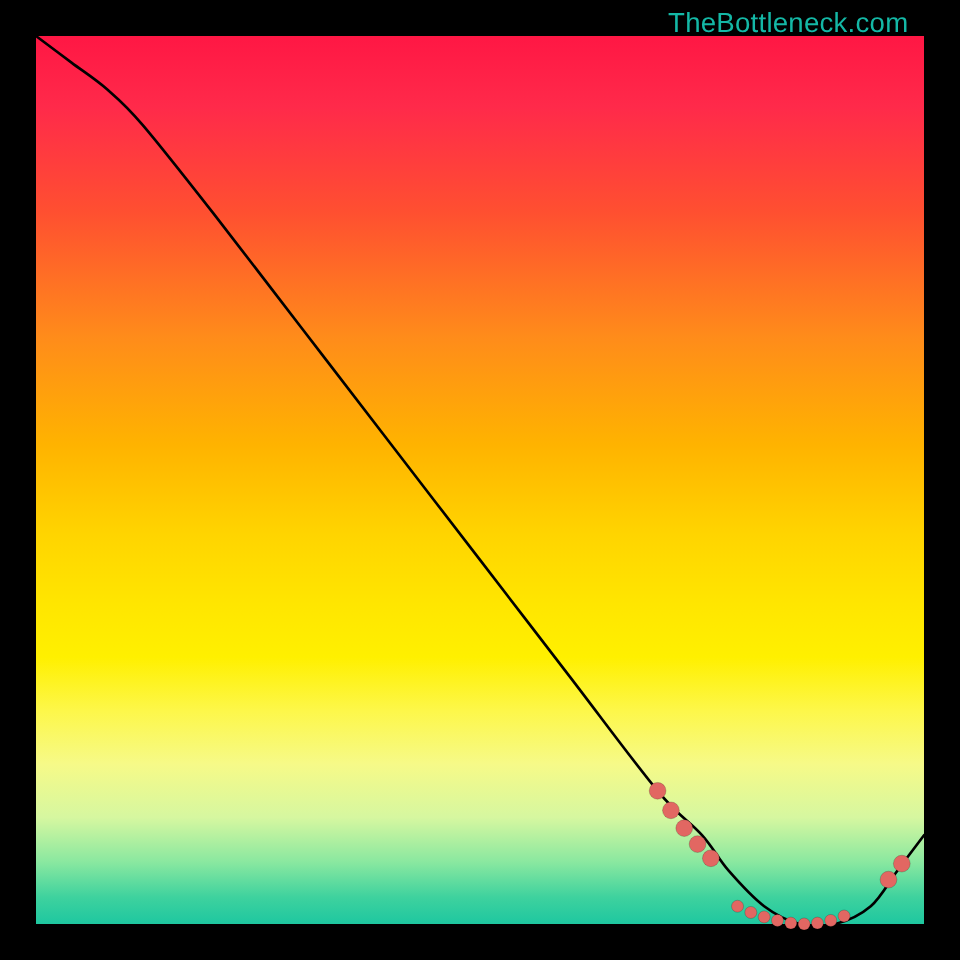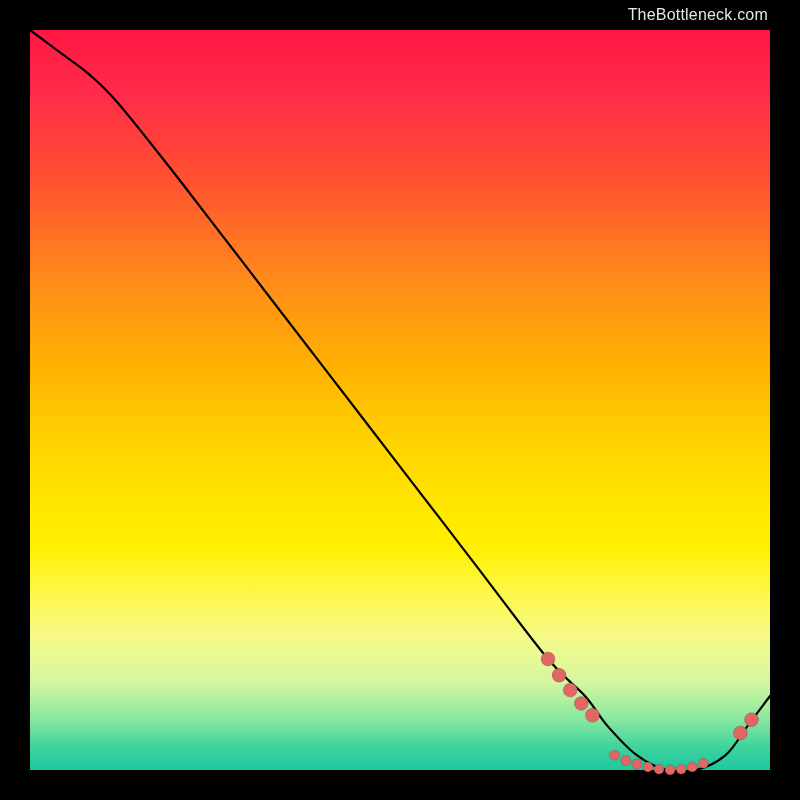--- a/index.html
+++ b/index.html
@@ -38,23 +38,23 @@
       #f6fa88 82%,
       #d6f7a0 88%,
       #8ae8a0 93%,
       #3ed29e 97%,
       #1ec7a0 100%
     );
   }
   .attribution {
     position: absolute;
     top: 6px;
-    right: 32px;
-    color: #e5e5e5;
-    font-size: 16px;
+    right: 43px;
+    color: #14b8a6;
+    font-size: 23px;
     letter-spacing: 0.2px;
     user-select: none;
   }
   svg.overlay {
     position: absolute;
     left: 0;
     top: 0;
     width: 740px;
     height: 740px;
     overflow: visible;

